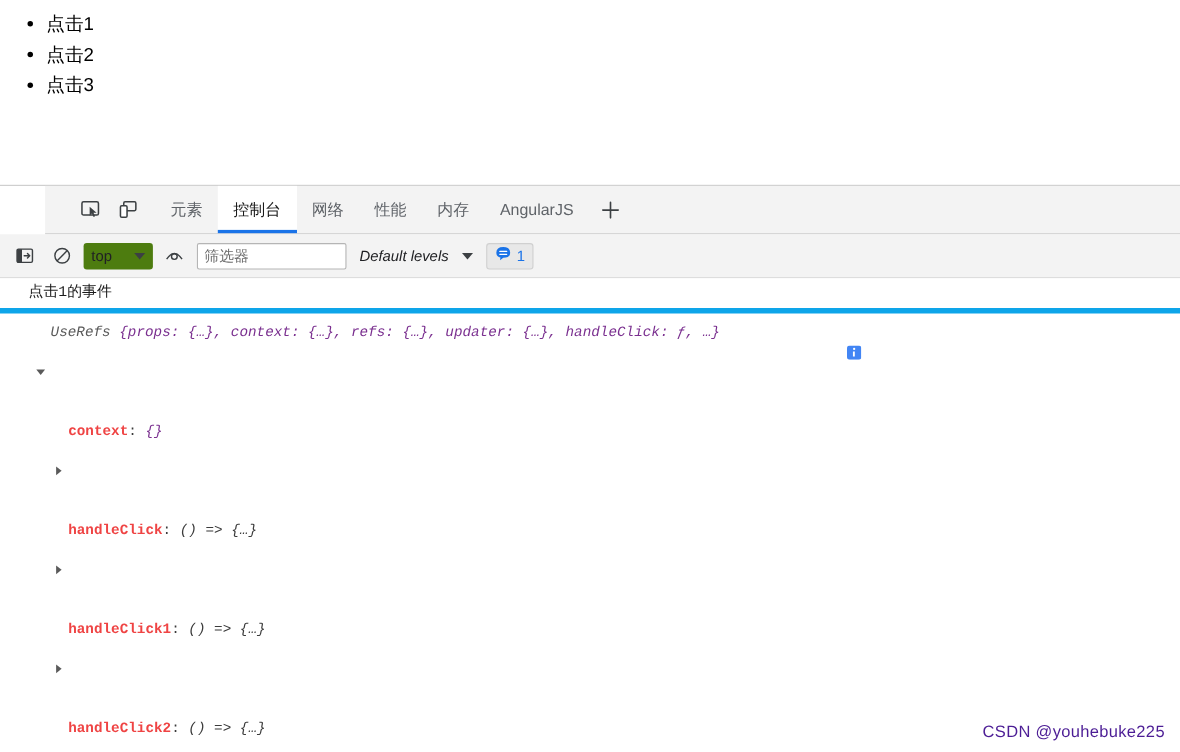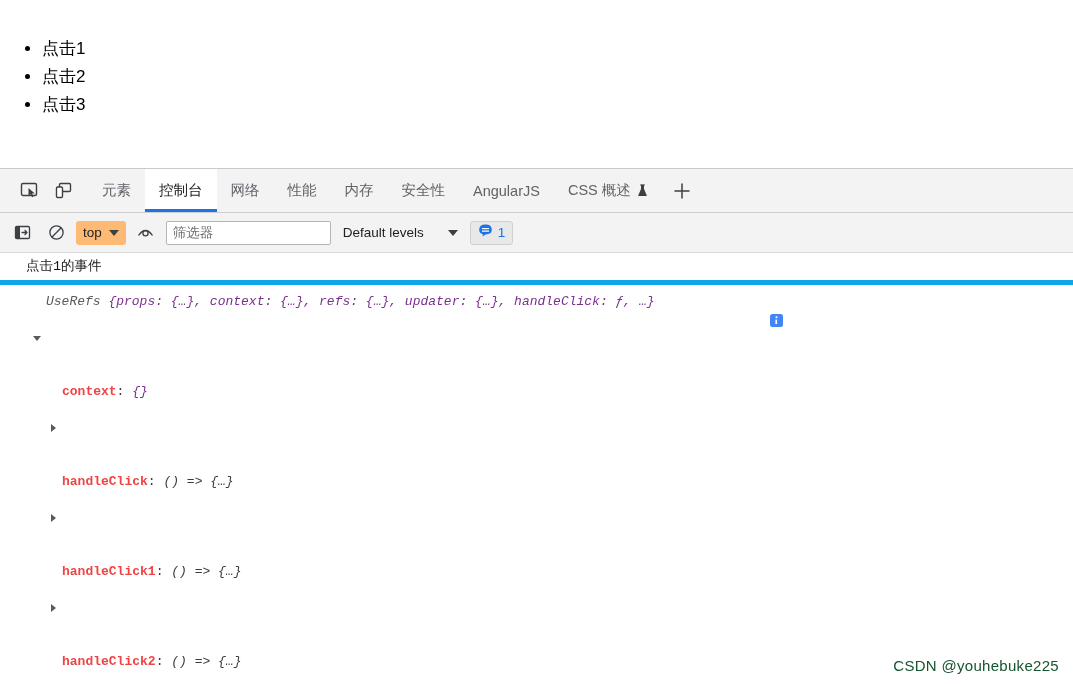--- a/index.html
+++ b/index.html
@@ -8,40 +8,40 @@
     width: 1073px; height: 684px;
     background: #ffffff;
     font-family: "Liberation Sans", sans-serif;
     overflow: hidden;
   }
   #app { position: relative; width: 1073px; height: 684px; background:#fff; }
 
   
   .page-area {
     position: absolute; left:0; top:0; width:1073px; height:168px;
-    background:#fff; overflow:hidden;margin-top:27px;
+    background:#fff; overflow:hidden;
   }
   .page-list { margin: 8px 0 0 0; padding-left: 42px; list-style: disc; }
   .page-list li {
     font-family: "Liberation Sans", sans-serif;
     font-size: 17px; line-height: 28px; color:#000;
   }
   .page-list li::marker { font-size: 17px; }
 
   
   .devtools {
     position:absolute; left:0; top:168px; width:1073px; height:516px;
     background:#fff; border-top:1px solid #cacaca;
     display:flex; flex-direction:column;
   }
 
   
   .tabbar {
     height:44px; background:#f3f3f3; border-bottom:1px solid #cfcfcf;
-    display:flex; align-items:stretch; padding-left:12px; flex:none;
+    display:flex; align-items:stretch; padding-left:24px; flex:none;margin-left:41px;
   }
   .tb-icon-btn {
     width:34px; display:flex; align-items:center; justify-content:center;
     cursor:pointer;
   }
   .tb-sep { width:8px; }
   .tab {
     display:flex; align-items:center; padding:0 14px;
     font-size:14.5px; color:#5f6368; cursor:pointer; position:relative;
     white-space:nowrap;
@@ -60,34 +60,34 @@
   
   .c-toolbar {
     height:40px; background:#f3f3f3; border-bottom:1px solid #d8d8d8;
     display:flex; align-items:center; padding:0 8px; gap:6px; flex:none;
   }
   .ct-btn {
     width:28px; height:26px; display:flex; align-items:center; justify-content:center;
     cursor:pointer; border-radius:3px;
   }
   .ctx-select {
-    display:flex; align-items:center; gap:7px; height:24px;
-    padding:0 7px; background:#fdba74; border-radius:3px;
+    display:flex; align-items:center; gap:20px; height:24px;
+    padding:0 7px; background:#4d7c0f; border-radius:3px;
     font-size:13.5px; color:#202124; cursor:pointer;
   }
   .caret { width:0;height:0;border-left:5px solid transparent;border-right:5px solid transparent;border-top:6px solid #3c4043; }
   .filter-input {
-    width:165px; height:24px; border:1px solid #b5b5b5; border-radius:2px;
+    width:136px; height:24px; border:1px solid #b5b5b5; border-radius:2px;
     background:#fff; font-size:13.5px; color:#202124; padding:0 6px;
     font-family:"Liberation Sans", sans-serif; outline:none;
   }
   .filter-input::placeholder { color:#6d6d6d; }
   .levels {
-    display:flex; align-items:center; gap:24px; height:24px; padding:0 6px;
-    font-size:13.5px; color:#202124; cursor:pointer;
+    display:flex; align-items:center; gap:12px; height:24px; padding:0 6px;
+    font-size:13.5px; color:#202124; cursor:pointer;font-style:italic;
   }
   .msg-badge {
     display:flex; align-items:center; gap:5px; height:24px; padding:0 7px;
     background:#e8e8e8; border:1px solid #d0d0d0; border-radius:3px; cursor:pointer;
   }
   .msg-badge .count { font-size:13.5px; color:#1a73e8; }
 
   
   .console-body { flex:1; overflow:hidden; background:#fff; position:relative; }
   .entry { border-bottom:5px solid #0ea5e9; padding:4px 0 4px 0; }
@@ -111,21 +111,21 @@
 
   .cls { color:#5a5a5a; font-style:italic; }
   .brace { color:#7a2f8f; font-style:italic; }
   .key-b { color:#ef4444; font-weight:bold; }
   .punc { color:#3b3b3b; }
   .fn { color:#3b3b3b; font-style:italic; }
   .info-ico { margin-left:6px; position:relative; top:2px; display:inline-block; }
 
   .watermark {
     position:absolute; right:14px; bottom:10px;
-    font-size:15px; color:#14532d; font-family:"Liberation Sans", sans-serif;
+    font-size:15px; color:#4c1d95; font-family:"Liberation Sans", sans-serif;
     letter-spacing:0.3px; user-select:none;
   }
 </style>
 </head>
 <body>
 
 <div id="app">
 
   <div class="page-area">
     <ul class="page-list">
@@ -161,33 +161,21 @@
       <div class="tab">
         <span>网络</span>
       </div>
       <div class="tab">
         <span>性能</span>
       </div>
       <div class="tab">
         <span>内存</span>
       </div>
       <div class="tab">
-        <span>安全性</span>
-      </div>
-      <div class="tab">
         <span>AngularJS</span>
-      </div>
-      <div class="tab">
-        <span>CSS 概述</span>
-        <span class="flask">
-          <svg width="11" height="13" viewBox="0 0 11 13">
-            <path d="M4 1 L7 1 L7 5 L9.7 11.2 Q10.1 12 9.2 12 L1.8 12 Q0.9 12 1.3 11.2 L4 5 Z" fill="#3c4043"></path>
-            <rect x="3.2" y="0.4" width="4.6" height="1.1" fill="#3c4043"></rect>
-          </svg>
-        </span>
       </div>
       <div class="tab-plus">
         <svg width="20" height="20" viewBox="0 0 20 20">
           <path d="M10 3 L10 17 M3 10 L17 10" stroke="#3c4043" stroke-width="1.5" stroke-linecap="round"></path>
         </svg>
       </div>
     </div>
 
     <div class="c-toolbar">
       <div class="ct-btn">

